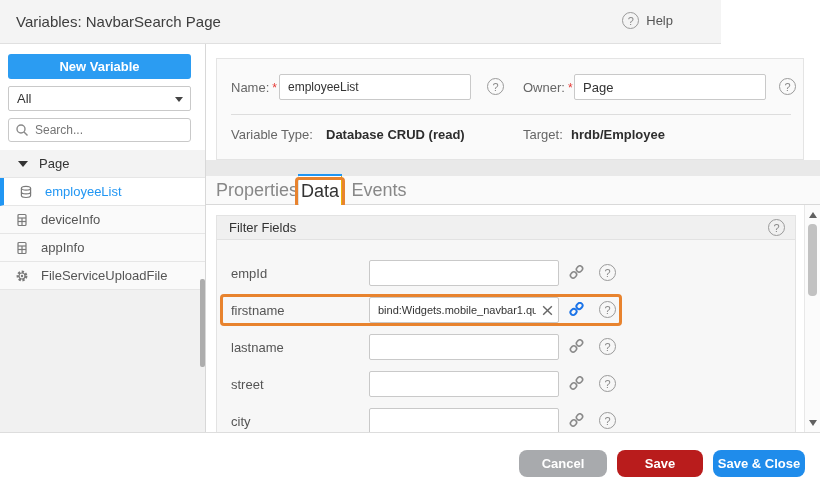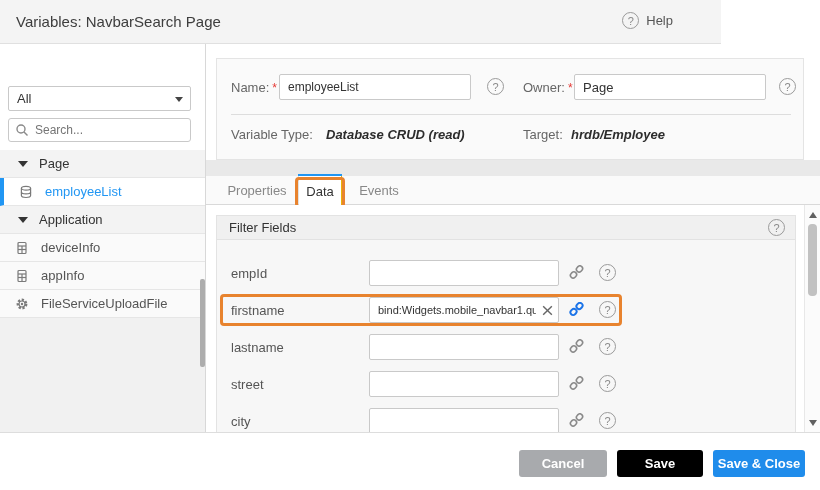--- a/index.html
+++ b/index.html
@@ -54,28 +54,28 @@
   .main { position:absolute; left:206px; top:44px; width:614px; height:388px; background:#fff; }
   .panel { position:absolute; left:10px; top:14px; width:588px; height:102px; background:#fafafa;
            border:1px solid #e4e4e4; }
   .fieldlab { font-size:13px; color:#666; }
   .req { color:#e53935; margin-left:3px; font-size:12px; }
   .name-row { position:absolute; left:14px; top:15px; width:560px; height:26px; }
   .inp { height:26px; border:1px solid #c9c9c9; background:#fff; font-size:12px; color:#333;
          padding:0 8px; border-radius:2px; font-family:"Liberation Sans", sans-serif; }
   .panel-divider { position:absolute; left:14px; top:55px; width:560px; height:1px; background:#ddd; }
   .meta-row { position:absolute; left:14px; top:68px; width:560px; font-size:13px; }
-  .metaval { color:#2d2d2d; font-weight:bold;font-style:italic; }
+  .metaval { color:#2d2d2d; font-weight:bold; }
 
   
   .gray-strip { position:absolute; left:0; top:116px; width:614px; height:16px; background:#e9e9e9; }
   .tabbar { position:absolute; left:0; top:132px; width:614px; height:29px; background:#fafafa;
             border-bottom:1px solid #d9d9d9; }
   .tab { position:absolute; top:0; height:29px; display:flex; align-items:center; justify-content:center;
-         font-size:13px; color:#888; cursor:pointer; }
+         font-size:18px; color:#888; cursor:pointer; }
   .tab.active { background:#fff; color:#333; border-left:1px solid #e2e2e2; border-right:1px solid #eab308; height:30px; }
   .tab-blue-bar { position:absolute; left:92px; top:-2px; width:44px; height:3px; background:#2196f3; }
   .ann { position:absolute; border:3px solid #e8832e; border-radius:4px; pointer-events:none; }
 
   
   .content { position:absolute; left:0; top:161px; width:614px; height:227px; background:#fff; }
   .fpanel { position:absolute; left:10px; top:10px; width:580px; height:217px; background:#f7f7f7;
             border:1px solid #e3e3e3; border-bottom:none; }
   .fhead { position:relative; height:24px; background:#f0f0f0; border-bottom:1px solid #e2e2e2;
            display:flex; align-items:center; }
@@ -95,41 +95,42 @@
              border-left:1px solid #e8e8e8; }
   .tri-up { position:absolute; left:4px; top:7px; width:0; height:0; border-left:4px solid transparent;
             border-right:4px solid transparent; border-bottom:6px solid #606060; cursor:pointer; }
   .tri-down { position:absolute; left:4px; bottom:6px; width:0; height:0; border-left:4px solid transparent;
             border-right:4px solid transparent; border-top:6px solid #606060; cursor:pointer; }
   .vthumb { position:absolute; left:3px; top:19px; width:9px; height:72px; background:#c1c1c1; border-radius:4px; cursor:pointer; }
 
   
   .footer { position:absolute; left:0; top:432px; width:820px; height:58px; background:#fff;
             border-top:1px solid #ddd; }
-  .fbtn { position:absolute; top:17px; height:27px; border:none; border-radius:3px; color:#fff;
+  .fbtn { position:absolute; top:17px; height:27px; border:none; border-radius:8px; color:#fff;
           font-size:13px; font-weight:bold; cursor:pointer; font-family:"Liberation Sans", sans-serif; }
   .b-cancel { left:519px; width:88px; background:#a8aaad; }
-  .b-save { left:617px; width:86px; background:#000000; }
+  .b-save { left:617px; width:86px; background:#b91c1c; }
   .b-saveclose { left:713px; width:92px; background:#1f8ceb; }
 </style>
 </head>
 <body>
 
 <div class="stage">
 
   <div class="hdr">
     <div class="hdr-title">Variables: NavbarSearch Page</div>
     <div class="hdr-help">
       <span class="qcirc">?</span>
       <span>Help</span>
     </div>
   </div>
 
   <div class="sidebar">
     <div class="sb-controls">
+      <button class="btn-new">New Variable</button>
       <div class="sel-wrap">
         <select>
           <option>All</option>
         </select>
         <span class="caret"></span>
       </div>
       <div class="search-wrap">
         <span class="search-ico">
           <svg width="14" height="14" viewBox="0 0 14 14">
               <circle cx="6" cy="6" r="4" fill="none" stroke="#8a8a8a" stroke-width="1.4"></circle>
@@ -149,24 +150,20 @@
         <span class="ticon">
           <svg width="14" height="14" viewBox="0 0 14 14">
               <g fill="none" stroke="#7a7a7a" stroke-width="1.2">
                 <ellipse cx="7" cy="3.2" rx="4.6" ry="1.9"></ellipse>
                 <path d="M2.4 3.2 v7.4 c0 1.05 2.06 1.9 4.6 1.9 s4.6 -0.85 4.6 -1.9 v-7.4"></path>
                 <path d="M2.4 7 c0 1.05 2.06 1.9 4.6 1.9 s4.6 -0.85 4.6 -1.9"></path>
               </g>
             </svg>
         </span>
         <span class="lbl">employeeList</span>
-      </div>
-      <div class="trow group">
-        <span class="tri"></span>
-        <span class="lbl">Application</span>
       </div>
       <div class="trow item">
         <span class="ticon">
           <svg width="14" height="14" viewBox="0 0 14 14">
               <g fill="none" stroke="#7a7a7a" stroke-width="1.2">
                 <rect x="3" y="1.5" width="8" height="11" rx="1"></rect>
                 <line x1="3" y1="5" x2="11" y2="5"></line>
                 <line x1="3" y1="8.5" x2="11" y2="8.5"></line>
                 <line x1="7" y1="5" x2="7" y2="12"></line>
               </g>

